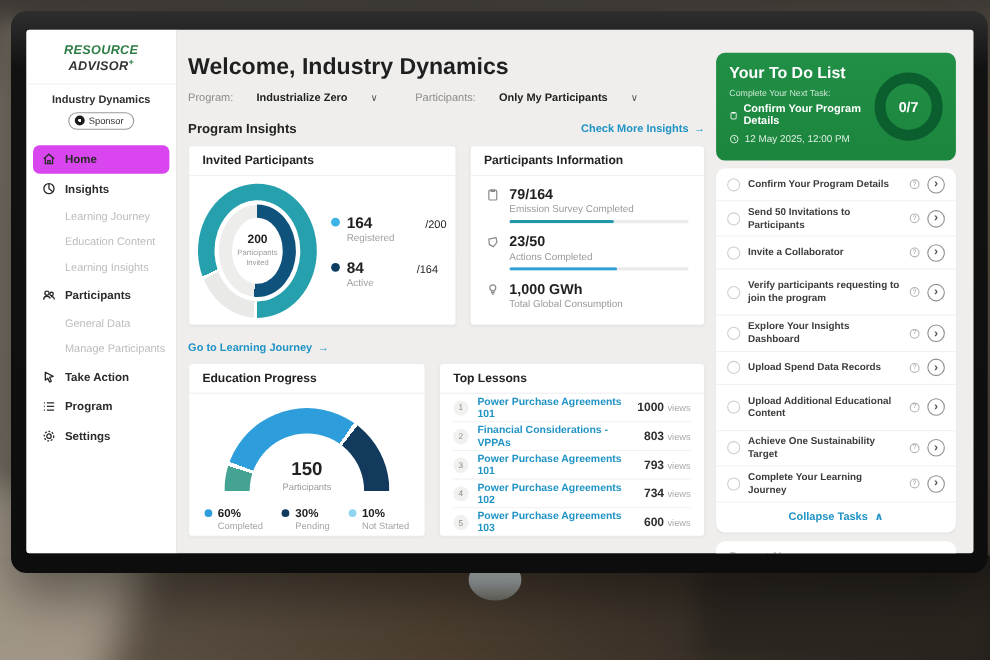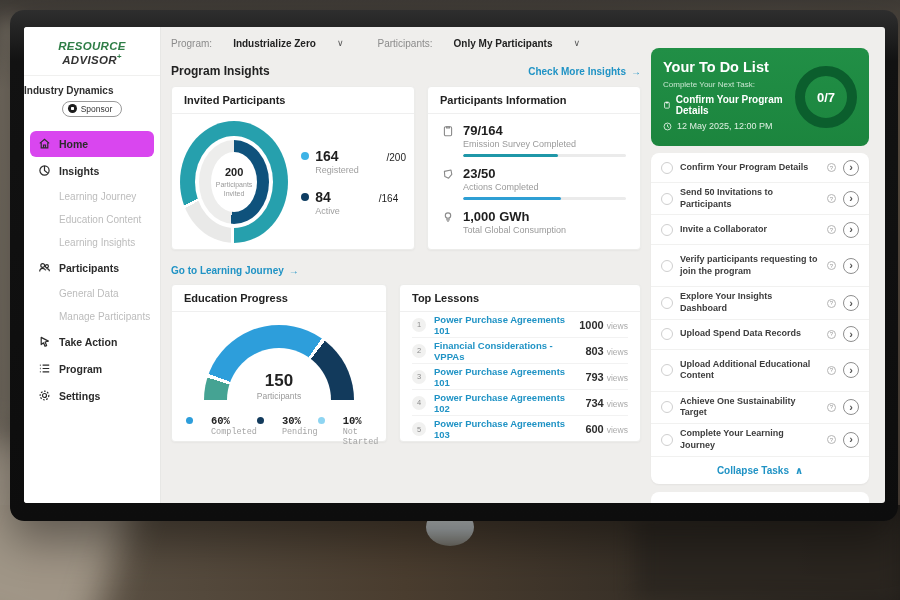--- a/index.html
+++ b/index.html
@@ -28,21 +28,21 @@
     box-shadow:0 20px 45px rgba(0,0,0,.4); }
   .screen { position:absolute; left:14px; top:17px; width:861px; height:476px;
     background:#efeeec; border-radius:3px; overflow:hidden; font-size:10px; color:#222; }
 
   
   .sidebar { position:absolute; left:0; top:0; width:137px; height:100%;
     background:#fff; border-right:1px solid #e7e7e5; }
   .sb-logo { padding:13px 8px 9px; text-align:center; border-bottom:1px solid #f0f0ef;
     font-size:11.5px; font-weight:bold; letter-spacing:.3px;font-style:italic; }
   .sb-logo .g { color:#2e7d46; } .sb-logo .k { color:#333; } .sb-logo sup { font-size:8px; color:#2e7d46; }
-  .sb-org { margin-top:9px; text-align:left; font-size:10px; font-weight:bold; color:#2f2f2f; }
+  .sb-org { margin-top:9px; text-align:center; font-size:10px; font-weight:bold; color:#2f2f2f; }
   .sb-pill { margin:5px auto 9px; width:max-content; display:flex; align-items:center; gap:4px;
     border:1px solid #9a9a9a; border-radius:12px; padding:2px 9px 2px 5px; font-size:8.5px; color:#333; background:#fff; }
   .pill-ico { width:9px; height:9px; border-radius:50%; background:radial-gradient(circle at 50% 50%,#fff 0 1.4px,#1c1c1c 1.5px); }
   .nav { padding:4px 0; }
   .nav-item { display:flex; align-items:center; gap:8px; height:26px; margin:1px 6px; padding-left:8px;
     border-radius:6px; font-size:10.5px; font-weight:bold; color:#2b2b2b; cursor:pointer; }
   .nav-item.active { background:#d946ef; }
   .nav-item svg { flex:0 0 13px; }
   .nav-sub { display:flex; align-items:center; height:23px; margin:0 6px; padding-left:29px;
     font-size:10px; color:#bcbcbc; cursor:pointer; }
@@ -92,21 +92,21 @@
 
   
   .card-ep { width:216px; height:158px; }
   .gauge-wrap { position:relative; width:150px; height:76px; margin:13px auto 0; overflow:hidden; }
   .gauge-disc { position:absolute; left:0; top:0; width:150px; height:150px; border-radius:50%; }
   .gauge-hole { position:absolute; left:23px; top:23px; width:104px; height:104px; border-radius:50%; background:#fff; }
   .gauge-center { position:absolute; left:0; right:0; bottom:0; text-align:center; }
   .g-val { font-size:17px; font-weight:bold; color:#222; }
   .g-lab { font-size:8.5px; color:#9a9a9a; }
   .ep-legend { display:flex; justify-content:space-between; padding:14px 14px 0; }
-  .epl { display:flex; gap:18px;font-family:Liberation Mono, monospace; }
+  .epl { display:flex; gap:5px; }
   .epl .dot { width:7px; height:7px; margin-top:2px; flex:0 0 7px; }
   .epl-val { font-size:10.5px; font-weight:bold; color:#222; }
   .epl-lab { font-size:8.5px; color:#a5a5a5; }
 
   
   .card-tl { flex:1; height:158px; }
   .tl-row { display:flex; align-items:center; gap:8px; height:26px; margin:0 12px; border-bottom:1px solid #f2f2f2; cursor:pointer; }
   .tl-row:last-child { border-bottom:none; }
   .tl-rank { width:14px; height:14px; border-radius:50%; background:#f1f1f0; color:#8a8a8a; font-size:7.5px;
     display:flex; align-items:center; justify-content:center; flex:0 0 14px; }
@@ -219,20 +219,21 @@
         <svg width="13" height="13" viewBox="0 0 13 13" fill="none" stroke="#2b2b2b" stroke-width="1.2">
               <circle cx="6.5" cy="6.5" r="2"></circle>
               <circle cx="6.5" cy="6.5" r="4.3" stroke-dasharray="1.7 1.5"></circle>
             </svg>
         <span>Settings</span>
       </div>
     </div>
   </div>
 
   <div class="main">
+    <div class="welcome">Welcome, Industry Dynamics</div>
 
     <div class="filters">
       <div class="filter">
         <span class="fl">Program:</span>
         <span class="fv">Industrialize Zero</span>
         <span class="chev">∨</span>
       </div>
       <div class="filter">
         <span class="fl">Participants:</span>
         <span class="fv">Only My Participants</span>

